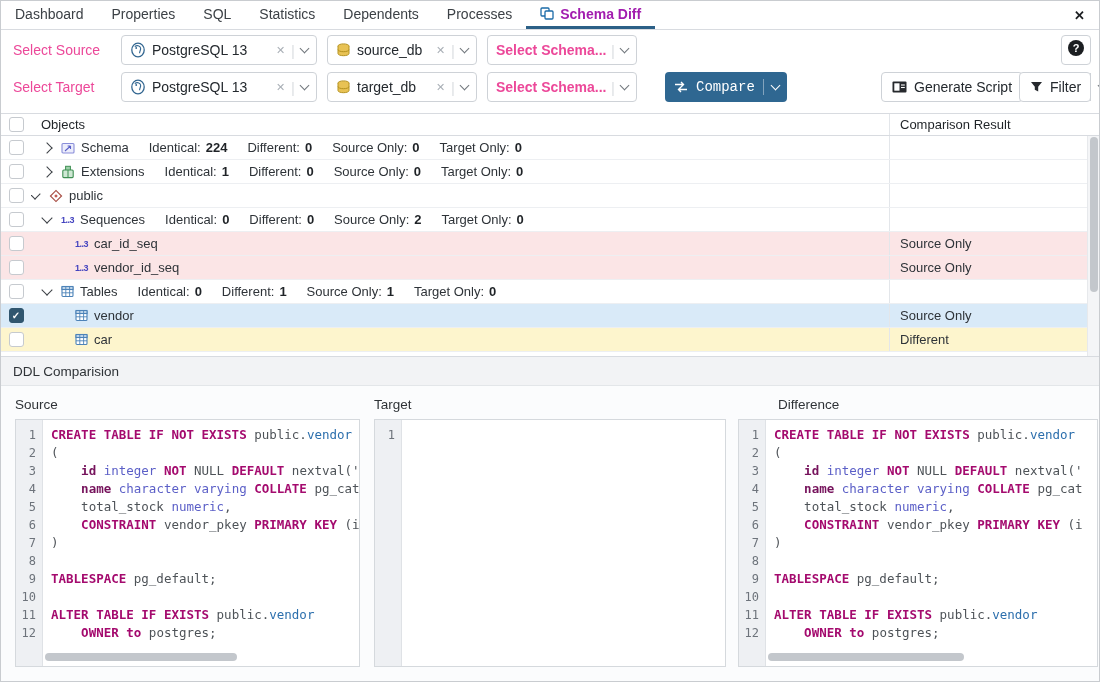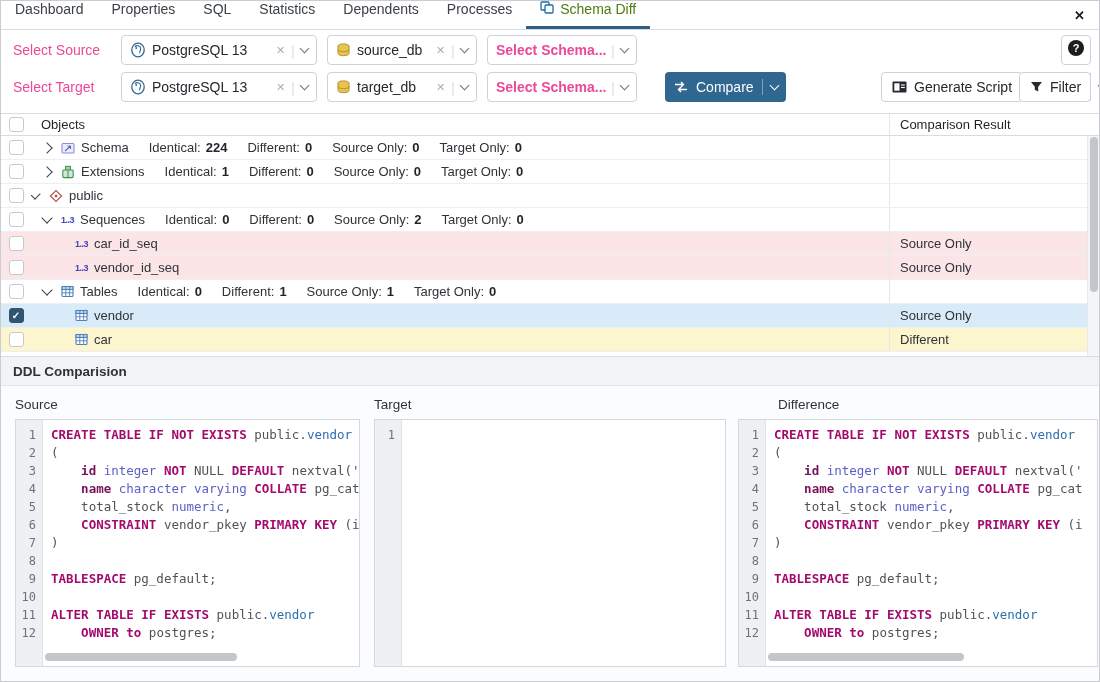--- a/index.html
+++ b/index.html
@@ -3,23 +3,23 @@
 <meta charset="utf-8">
 <style>
   * { box-sizing: border-box; margin: 0; padding: 0; }
   html,body { width:1100px; height:682px; overflow:hidden; background:#fff;
     font-family:"Liberation Sans", sans-serif; color:#222; }
   body { position:relative; border:1px solid #c9ccd0; }
 
   
   .tabbar { position:absolute; top:0; left:0; right:0; height:29px;
     border-bottom:1px solid #d8dbe0; display:flex; align-items:stretch; background:#fff; }
-  .tab { display:flex; align-items:flex-start; gap:6px; padding:0 14px; font-size:14px;
+  .tab { display:flex; align-items:center; gap:6px; padding:0 14px; font-size:14px;
     color:#3c4146; cursor:pointer; border-bottom:3px solid transparent; }
-  .tab.active { color:#4d7c0f; border-bottom-color:#2c6087; font-weight:400; }
+  .tab.active { color:#a21caf; border-bottom-color:#2c6087; font-weight:700; }
   .tab .ticon { display:inline-flex; }
   .tab-close { margin-left:auto; margin-right:14px; align-self:center; font-size:13px;
     font-weight:bold; color:#1b1e21; cursor:pointer; }
 
   
   .toolrow { position:absolute; left:0; right:0; height:32px; }
   .toolrow .rowlabel { position:absolute; left:12px; top:50%; transform:translateY(-50%);
     font-size:14px; color:#ec4899; }
   .sel { position:absolute; top:1px; height:30px; background:#fff; border:1px solid #ced2d7;
     border-radius:4px; display:flex; align-items:center; padding:0 8px; font-size:14px;
@@ -72,21 +72,21 @@
   .cnt-label { margin-left:20px; color:#2e3338; }
   .cnt-val { margin-left:5px; font-weight:bold; color:#1f2327; }
   .vscroll { position:absolute; right:0; top:22px; bottom:0; width:12px; background:#f4f5f7;
     border-left:1px solid #e7e9ec; }
   .vscroll .thumb { position:absolute; top:1px; left:1.5px; width:8px; height:155px;
     background:#c3c7cc; border-radius:4px; cursor:grab; }
 
   
   .ddl-bar { position:absolute; top:356px; left:0; right:0; height:29px; background:#f2f3f5;
     border-bottom:1px solid #e3e6e9; display:flex; align-items:center; padding-left:12px;
-    font-size:13.5px; color:#2f3337;font-weight:bold; }
+    font-size:13.5px; color:#2f3337; }
   .ddl-area { position:absolute; top:385px; left:0; right:0; bottom:0; background:#fbfcfd; }
   .panel-label { position:absolute; top:11px; font-size:13.5px; color:#2f3337; }
   .code-panel { position:absolute; top:33px; height:248px; background:#fff;
     border:1px solid #d5d9dd; overflow:hidden; cursor:text; }
   .gutter { position:absolute; left:0; top:0; bottom:0; width:27px; background:#eef0f3;
     border-right:1px solid #dfe2e6; padding-top:6px; }
   .lnum { height:18px; line-height:18px; text-align:right; padding-right:6px;
     font-family:"DejaVu Sans Mono", monospace; font-size:12px; color:#6d737b; }
   .code { position:absolute; left:27px; top:0; right:0; bottom:0; padding:6px 0 0 8px; }
   .cline { height:18px; line-height:18px; white-space:pre;
@@ -202,21 +202,21 @@
     <span class="sel-text">target_db</span>
     <span class="clr">✕</span>
     <span class="sep">|</span>
     <span class="chev"></span>
   </div>
   <div class="sel" style="left:486px; width:150px;">
     <span class="sel-text placeholder">Select Schema...</span>
     <span class="sep">|</span>
     <span class="chev"></span>
   </div>
-  <div class="btn btn-primary" style="left:664px;">
+  <div class="btn btn-primary" style="left:664px;font-family:Liberation Mono, monospace;">
     <span class="bic" style="display:inline-flex;margin-right:7px;">
       <svg width="16" height="12" viewBox="0 0 16 12">
           <path d="M2 3.5h8M8 1l2.5 2.5L8 6" stroke="#fff" fill="none" stroke-width="1.4"></path>
           <path d="M14 8.5H6M8 6l-2.5 2.5L8 11" stroke="#fff" fill="none" stroke-width="1.4"></path>
         </svg>
     </span>
     <span>Compare</span>
     <span class="bdiv"></span>
     <span class="chev"></span>
   </div>

